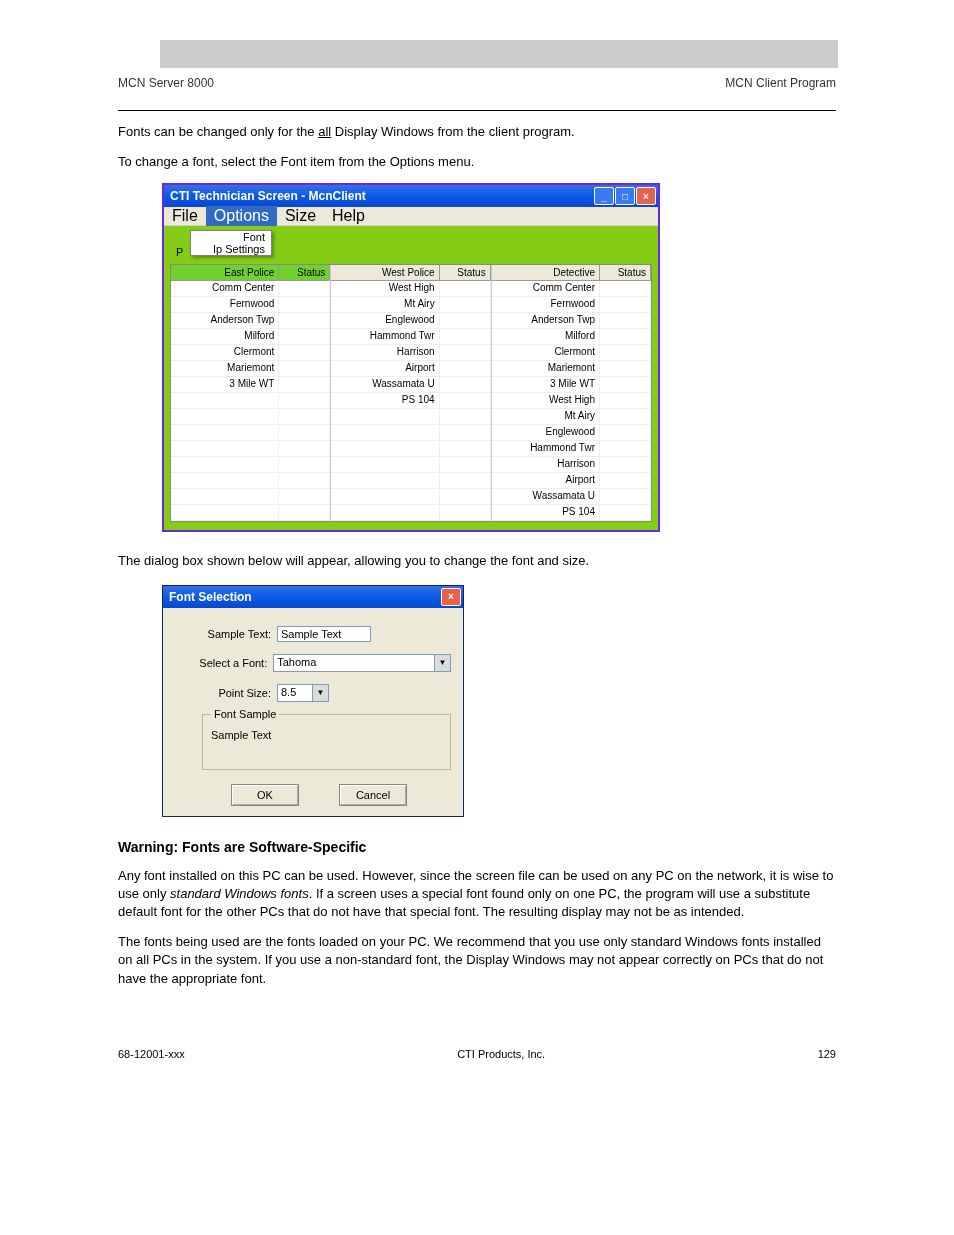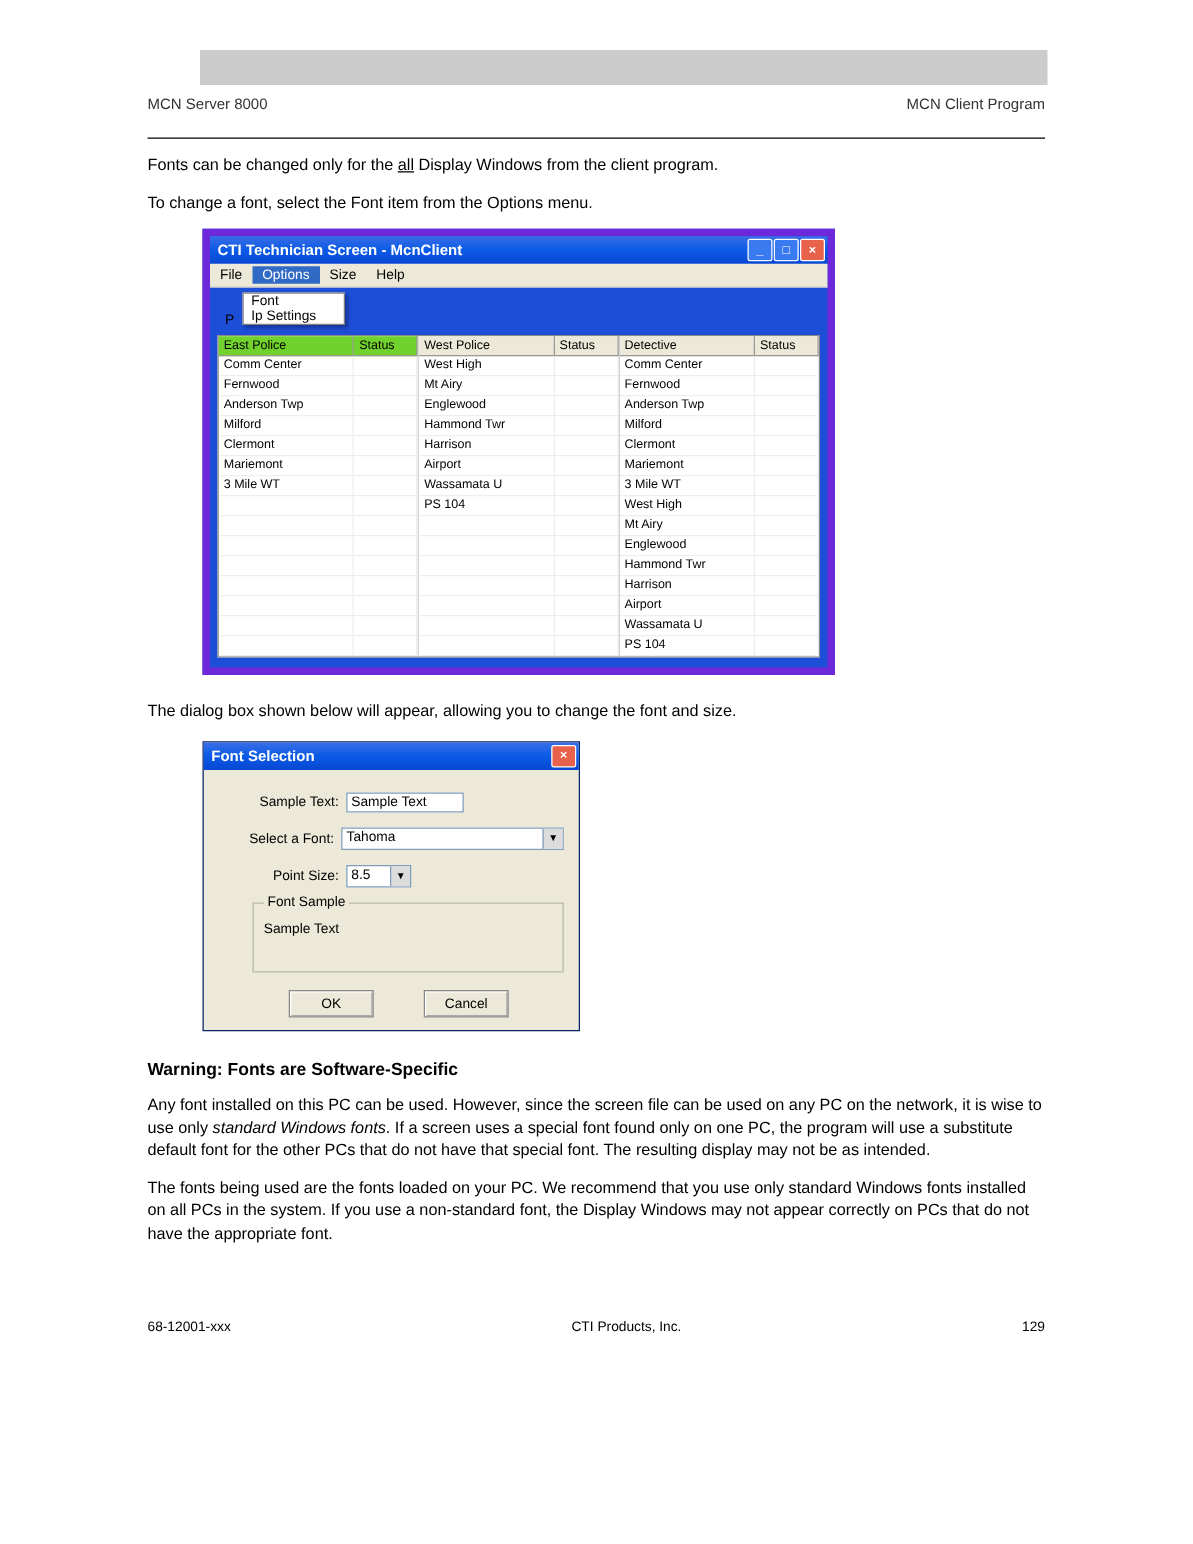--- a/index.html
+++ b/index.html
@@ -39,23 +39,24 @@
     line-height: 1.4;
     margin: 12px 0;
   }
   .underline { text-decoration: underline; }
   .italic { font-style: italic; }
 
   
   .win1 {
     width: 494px;
     margin: 10px 0 20px 44px;
-    border: 6px solid #6d28d9;
-    background: #1d4ed8;
-    font-size: 11px;
+    border: 2px solid #6d28d9;
+    background: #84cc16;
+    font-size: 11px;
+    text-align: right;
   }
   .titlebar {
     background: linear-gradient(#3a6ee6, #0a5ae6 50%, #0947d2);
     color: #fff;
     font-weight: bold;
     font-size: 12px;
     height: 22px;
     display: flex;
     align-items: center;
     padding: 0 2px 0 6px;
@@ -72,21 +73,21 @@
     align-items: center;
     justify-content: center;
     color: #fff;
     font-size: 10px;
     font-weight: bold;
   }
   .title-btn.close { background: #e8614a; border-color:#fff; }
   .menubar {
     display: flex;
     background: #ece9d8;
-    font-size: 11px;
+    font-size: 16px;
     height: 18px;
     align-items: center;
     border-bottom: 1px solid #d4d0c8;
   }
   .menubar .menu-item {
     padding: 1px 8px;
     cursor: default;
   }
   .menubar .menu-item.active {
     background: #316ac5;

